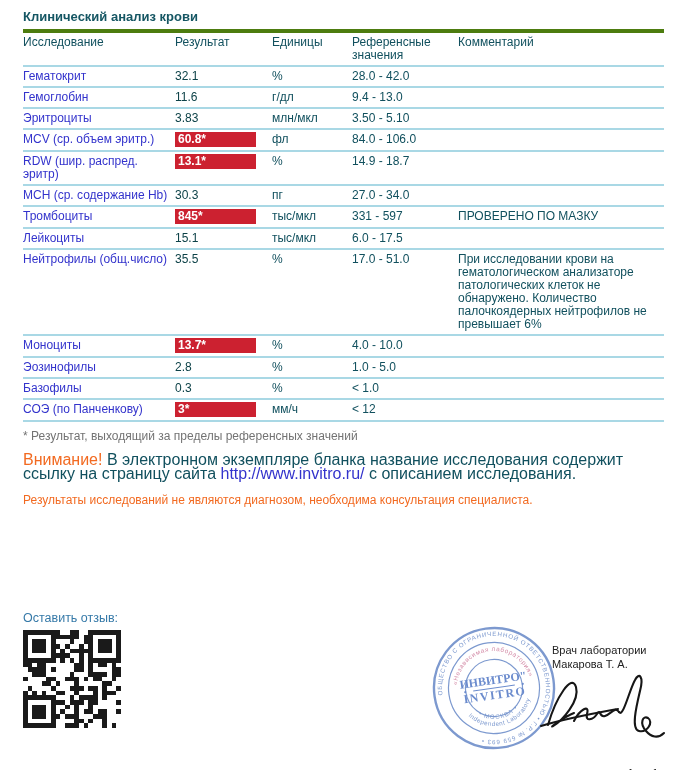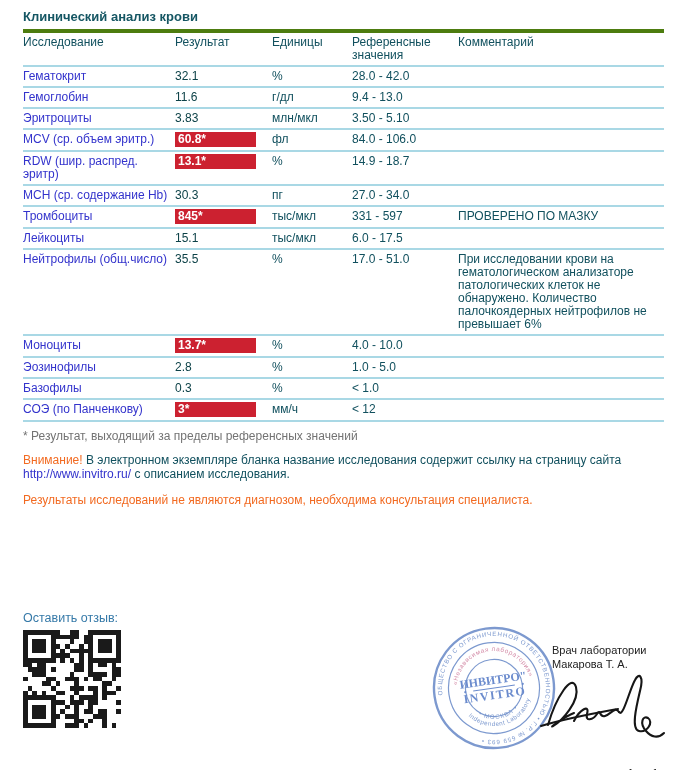--- a/index.html
+++ b/index.html
@@ -13,21 +13,21 @@
   table.results th,table.results td{
     text-align:left;vertical-align:top;font-size:12px;line-height:13px;
     padding:3px 4px 3px 0;border-bottom:2px solid #a9d8e5;font-weight:normal;
   }
   table.results th{color:#11505e;}
   td.c-test{color:#3333cc;}
   td.c-res{font-weight:bold;color:#0d4248;}
   td.c-units,td.c-ref,td.c-comment{color:#11505e;}
   .flag{display:inline-block;background:#cc2130;color:#fff;font-weight:bold;width:78px;padding:1px 0 1px 3px;margin-top:-1px;}
   .footnote{font-size:12px;color:#737373;margin:7px 0 0 0;}
-  .attention{font-size:12px;line-height:14px;margin:10px 0 0 0;color:#11505e;}
+  .attention{font-size:16px;line-height:14px;margin:10px 0 0 0;color:#11505e;}
   .orange{color:#f26a21;}
   .link{color:#3333cc;text-decoration:none;}
   .disclaimer{font-size:12px;color:#f26a21;margin:12px 0 0 0;}
   .feedback-label{position:absolute;left:23px;top:611px;font-size:12.5px;color:#3579a8;}
   .qr{position:absolute;left:23px;top:630px;width:98px;height:98px;}
   .stamp{position:absolute;left:431px;top:625px;width:126px;height:126px;opacity:.9;transform:rotate(-8deg);}
   .signatory{position:absolute;left:552px;top:643px;font-size:11px;line-height:14px;color:#222;}
   .signature{position:absolute;left:538px;top:663px;width:132px;height:88px;}
   .pagenum{position:absolute;left:607px;top:767px;font-size:11.5px;color:#222;}
 </style>

